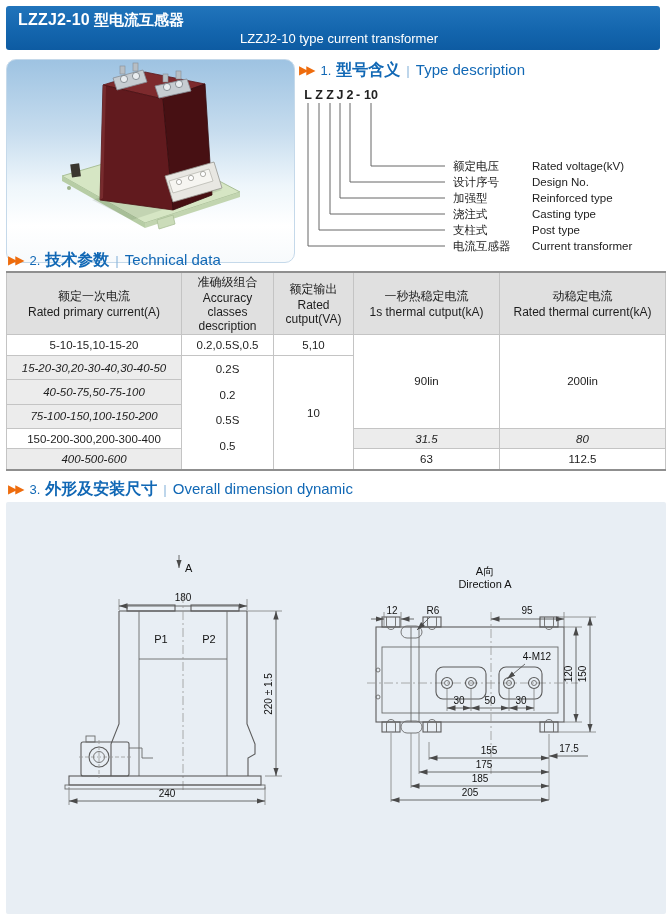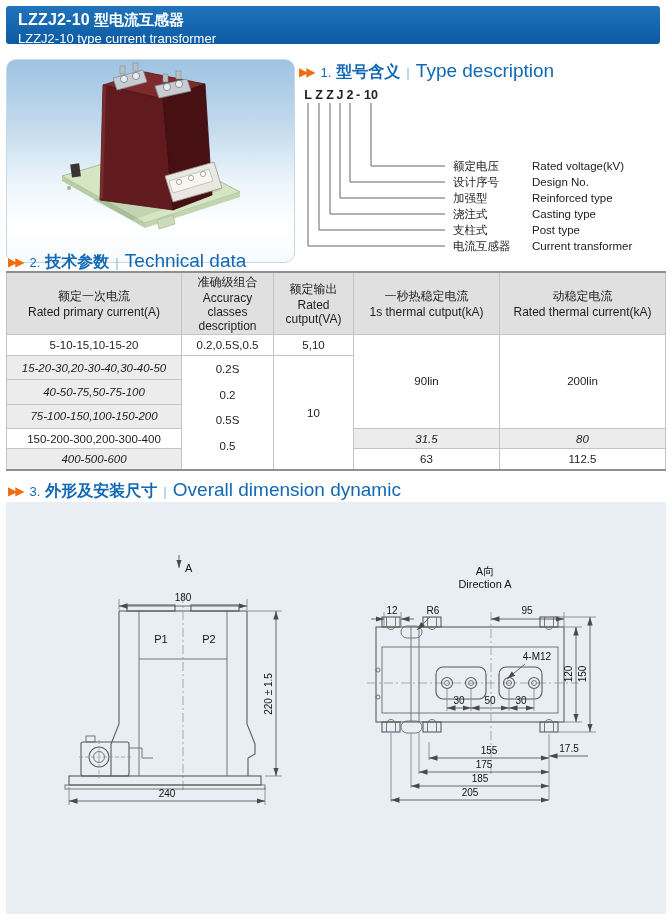--- a/index.html
+++ b/index.html
@@ -1,40 +1,40 @@
 <!DOCTYPE html>
 <html><head>
 <meta charset="utf-8">
 <style>
   html,body{margin:0;padding:0;background:#fff;}
   #page{position:relative;width:672px;height:920px;background:#fff;overflow:hidden;
         font-family:"Liberation Sans","DejaVu Sans",sans-serif;color:#222;}
 
   
-  .titlebar{position:absolute;left:6px;top:6px;width:654px;height:38px;border-radius:3px;
+  .titlebar{position:absolute;left:6px;top:6px;width:654px;height:44px;border-radius:3px;
             background:linear-gradient(180deg,#2174bb 0%,#1466ae 55%,#0d5ba2 100%);
             color:#fff;padding:4px 0 0 12px;box-sizing:border-box;}
   .titlebar .l1{font-size:15px;font-weight:bold;line-height:20px;}
   .titlebar .l1 .model{font-size:16px;letter-spacing:.2px;}
-  .titlebar .l2{font-size:13px;line-height:17px;}
+  .titlebar .l2{font-size:13px;line-height:17px;text-align:center;}
 
   
   .photo{position:absolute;left:6px;top:59px;width:287px;height:202px;border-radius:10px;
          border:1px solid #c5d9ea;overflow:hidden;
          background:linear-gradient(180deg,#9ec3e2 0%,#c6dcee 35%,#eef6fb 62%,#ffffff 82%,#f7fafc 100%);}
   .photo svg{display:block;}
 
   
   .sec-head{position:absolute;display:flex;align-items:baseline;white-space:nowrap;
             font-size:13.5px;color:#1168b5;}
   .sec-head .arr{color:#ee6c0d;font-size:12px;letter-spacing:-2px;margin-right:7px;transform:translateY(-1px);}
   .sec-head .num{margin-right:5px;font-size:13px;}
   .sec-head .zh{font-weight:bold;font-size:16px;}
   .sec-head .divider{color:#8fb8dd;margin:0 6px;}
-  .sec-head .en{font-size:19px;}
+  .sec-head .en{font-size:15px;}
 
   
   .typecode{position:absolute;left:295px;top:86px;}
   .typecode text{font-family:"Liberation Sans","DejaVu Sans",sans-serif;}
   .tc-char{font-size:12.5px;font-weight:bold;fill:#222;}
   .tc-zh{font-size:11.5px;fill:#222;}
   .tc-en{font-size:11.5px;fill:#222;}
   .tc-line{stroke:#666;stroke-width:1;fill:none;}
 
   

